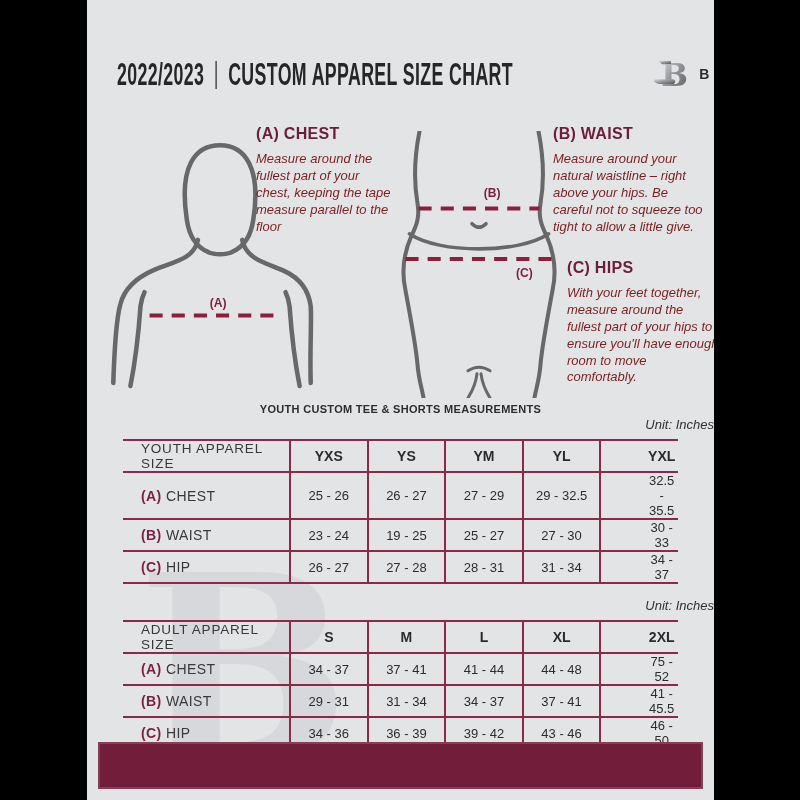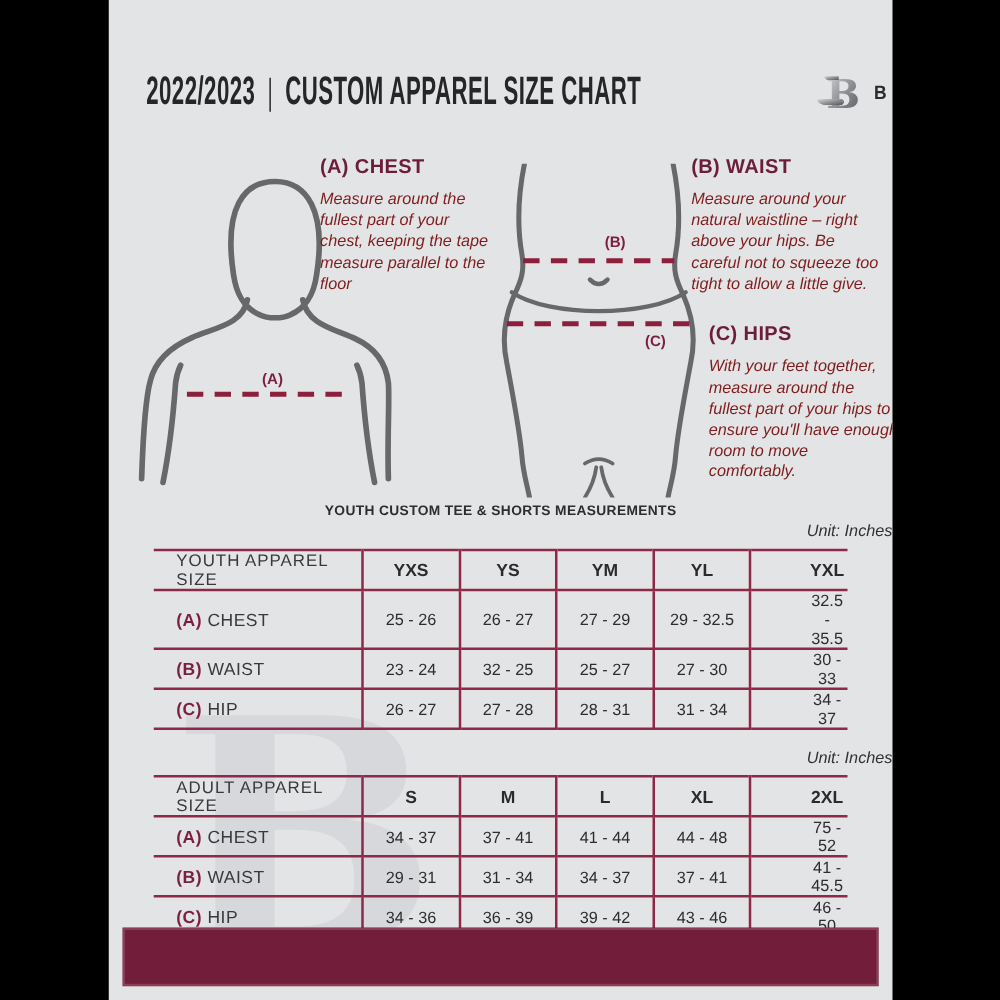--- a/index.html
+++ b/index.html
@@ -158,21 +158,21 @@
           <td class="lblcol"><span class="rowpfx">(A)</span> <span>CHEST</span></td>
           <td>25 - 26</td>
           <td>26 - 27</td>
           <td>27 - 29</td>
           <td>29 - 32.5</td>
           <td>32.5 - 35.5</td>
         </tr>
         <tr>
           <td class="lblcol"><span class="rowpfx">(B)</span> <span>WAIST</span></td>
           <td>23 - 24</td>
-          <td>32 - 25</td>
+          <td>19 - 25</td>
           <td>25 - 27</td>
           <td>27 - 30</td>
           <td>30 - 33</td>
         </tr>
         <tr>
           <td class="lblcol"><span class="rowpfx">(C)</span> <span>HIP</span></td>
           <td>26 - 27</td>
           <td>27 - 28</td>
           <td>28 - 31</td>
           <td>31 - 34</td>

